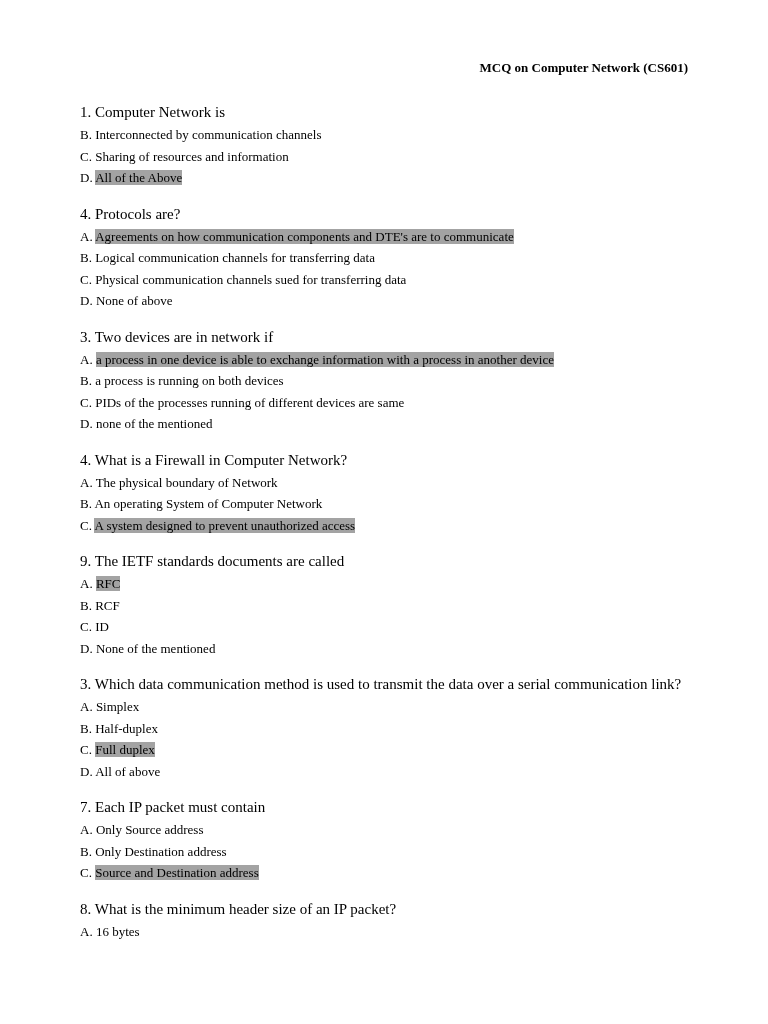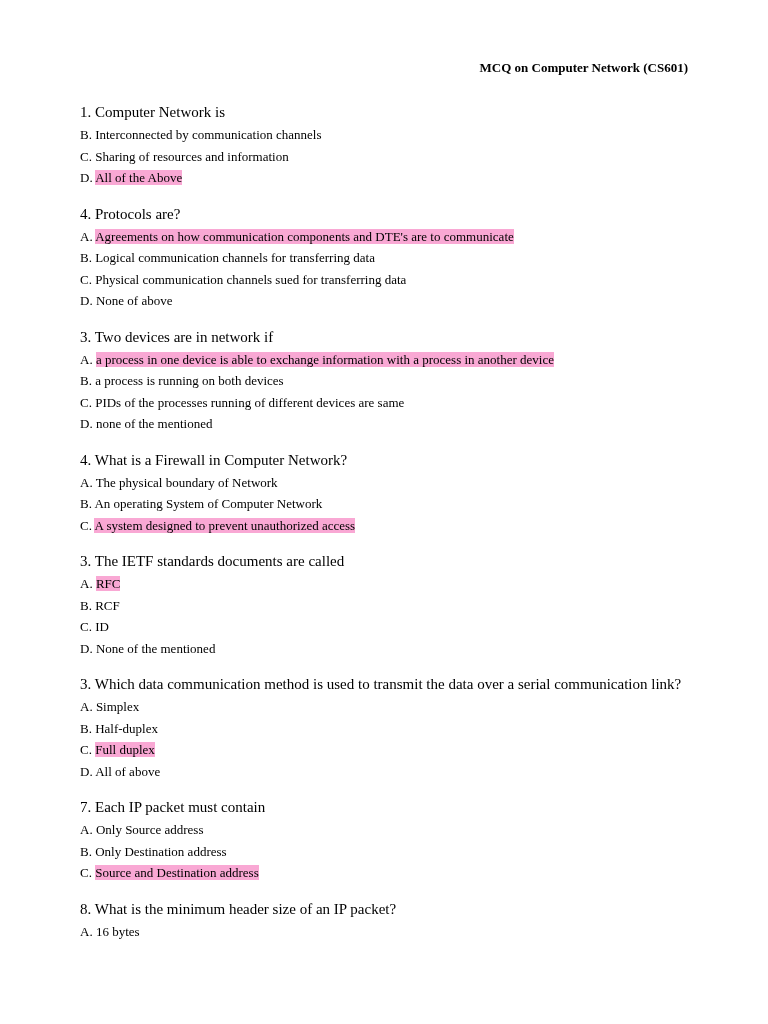--- a/index.html
+++ b/index.html
@@ -28,21 +28,21 @@
     .question-text {
       margin-bottom: 4px;
       font-size: 15px;
     }
     .option {
       margin-bottom: 2px;
       font-size: 13px;
       line-height: 1.5;
     }
     .highlight {
-      background-color: #f9a8d4;
+      background-color: #a3a3a3;
     }
   </style>
 </head>
 <body>
 
 <div class="page-title">MCQ on Computer Network (CS601)</div>
 
 <div id="questions-container">
     <div class="question-block">
       <p class="question-text">1. Computer Network is</p>
@@ -64,21 +64,21 @@
       <p class="option">C. PIDs of the processes running of different devices are same</p>
       <p class="option">D. none of the mentioned</p>
     </div>
     <div class="question-block">
       <p class="question-text">4. What is a Firewall in Computer Network?</p>
       <p class="option">A. The physical boundary of Network</p>
       <p class="option">B. An operating System of Computer Network</p>
       <p class="option">C. <span class="highlight">A system designed to prevent unauthorized access</span></p>
     </div>
     <div class="question-block">
-      <p class="question-text">3. The IETF standards documents are called</p>
+      <p class="question-text">9. The IETF standards documents are called</p>
       <p class="option">A. <span class="highlight">RFC</span></p>
       <p class="option">B. RCF</p>
       <p class="option">C. ID</p>
       <p class="option">D. None of the mentioned</p>
     </div>
     <div class="question-block">
       <p class="question-text">3. Which data communication method is used to transmit the data over a serial communication link?</p>
       <p class="option">A. Simplex</p>
       <p class="option">B. Half-duplex</p>
       <p class="option">C. <span class="highlight">Full duplex</span></p>

